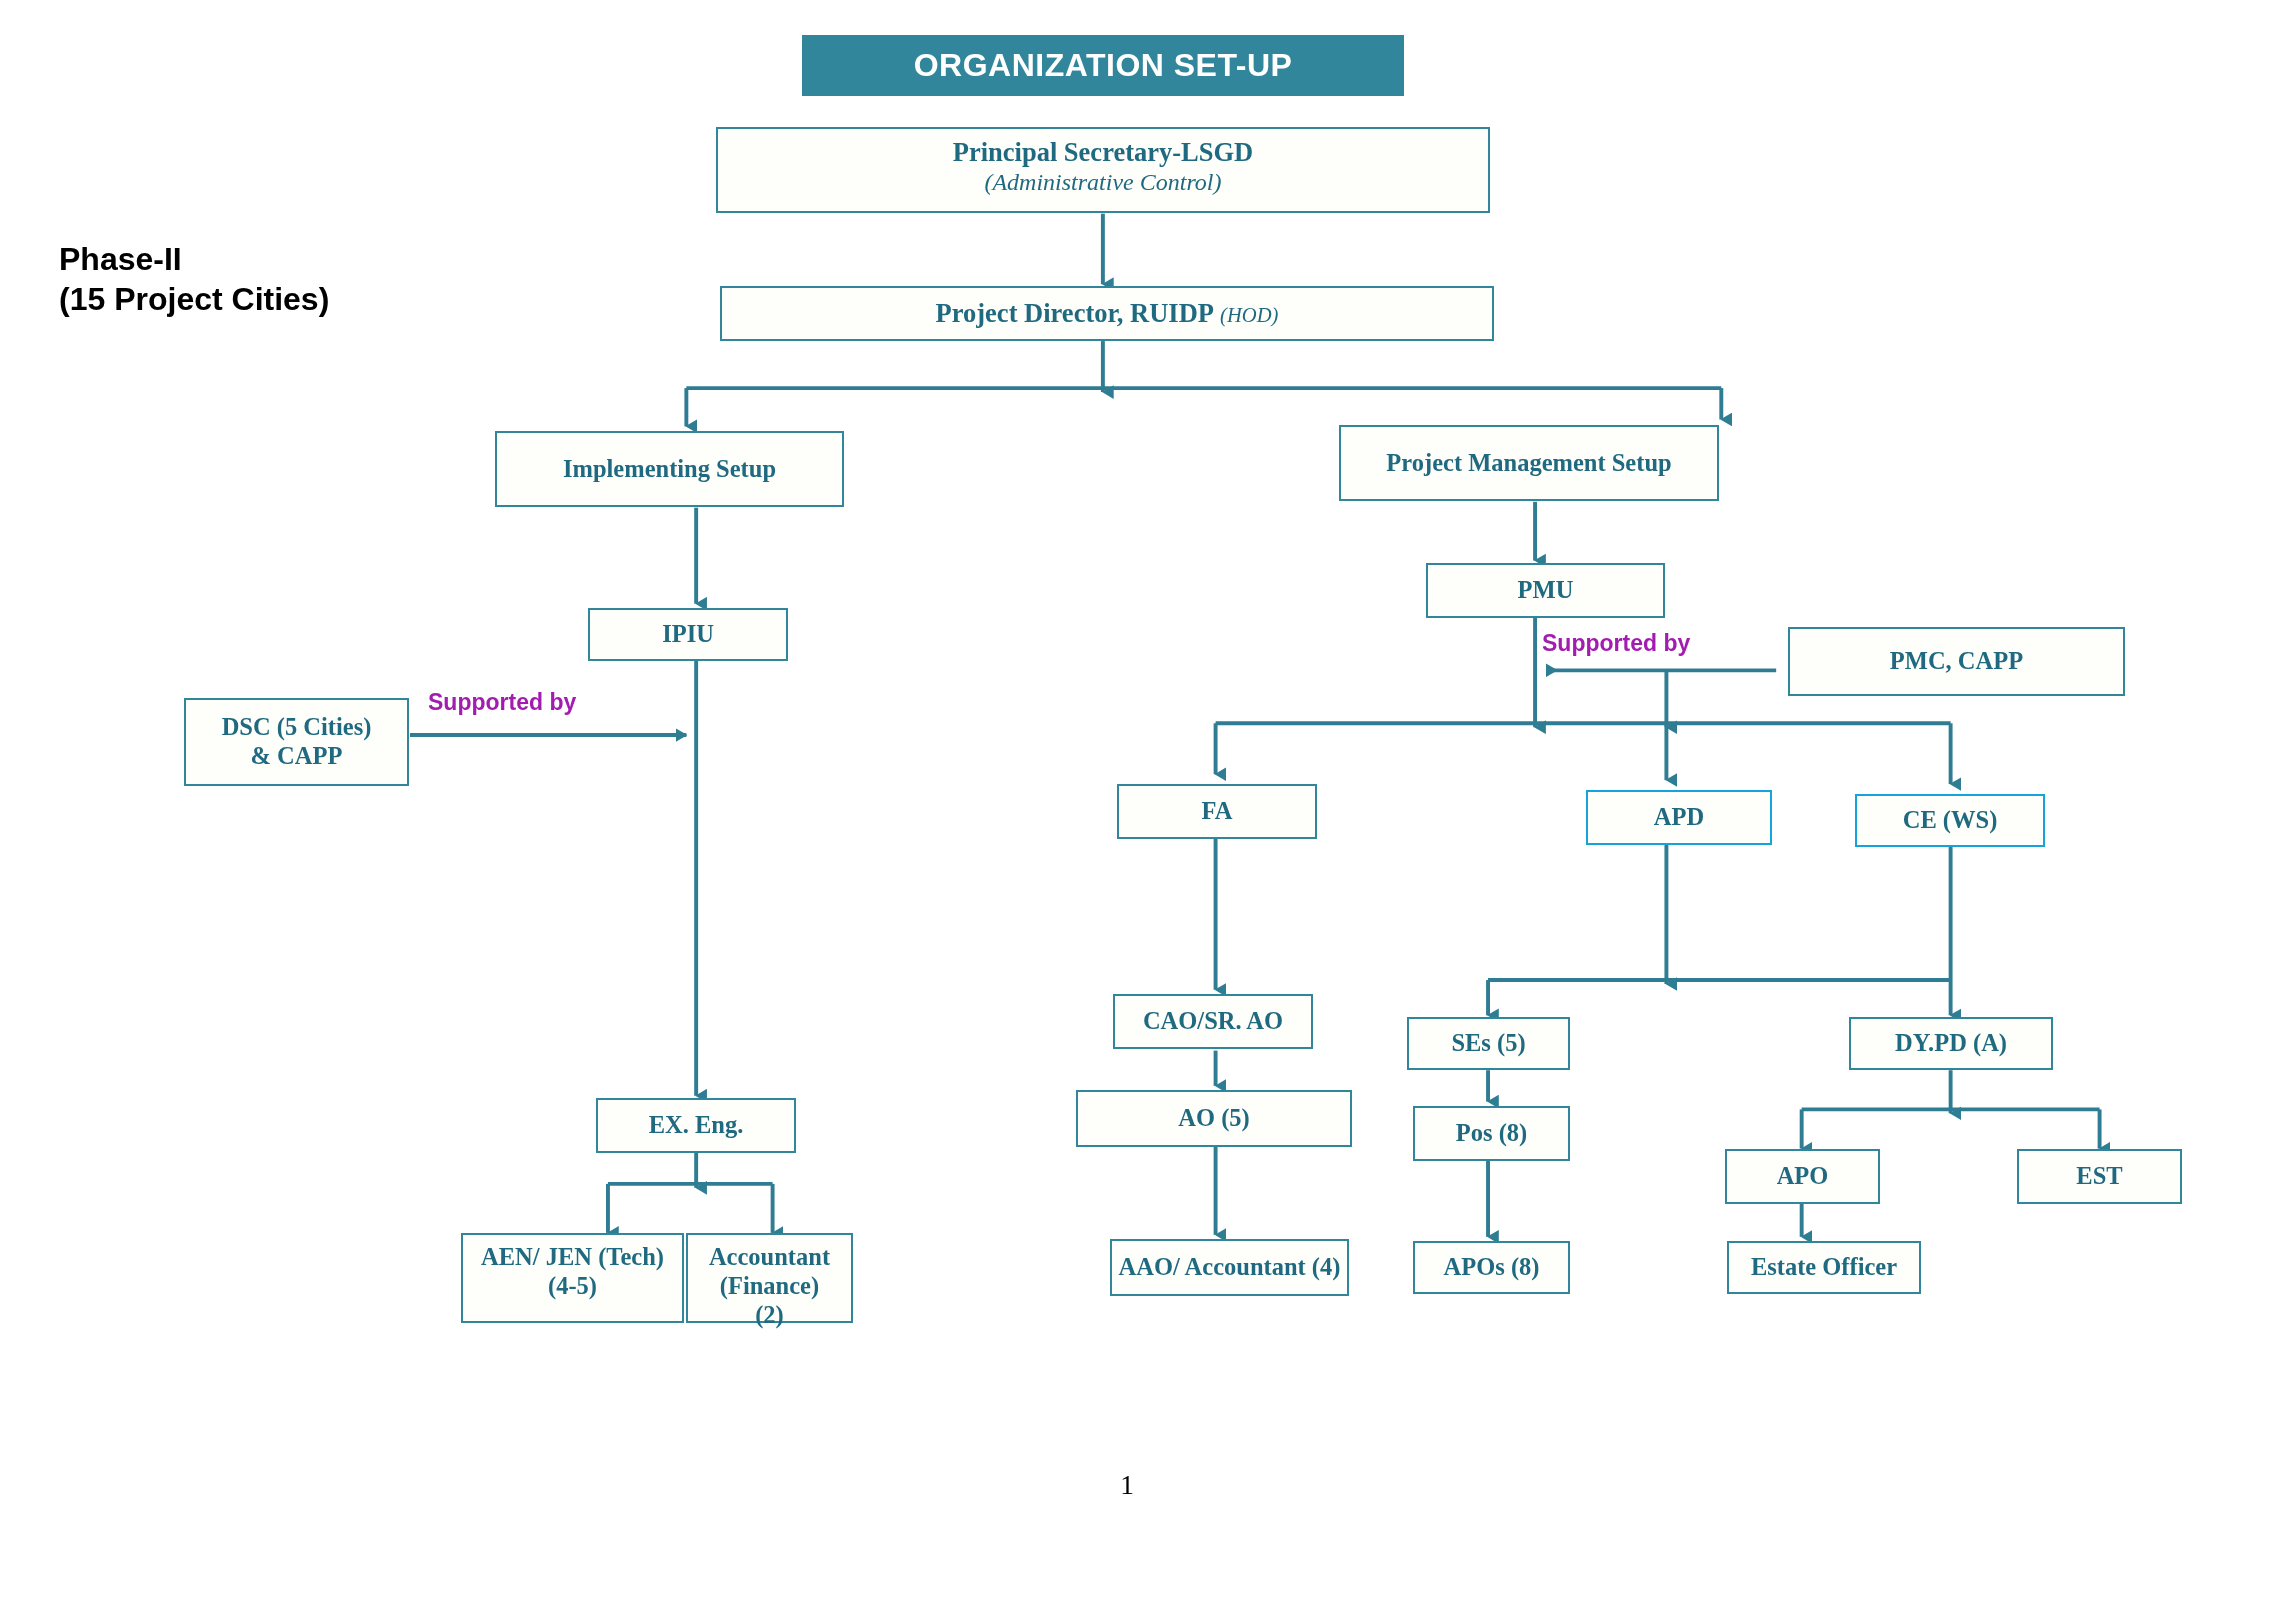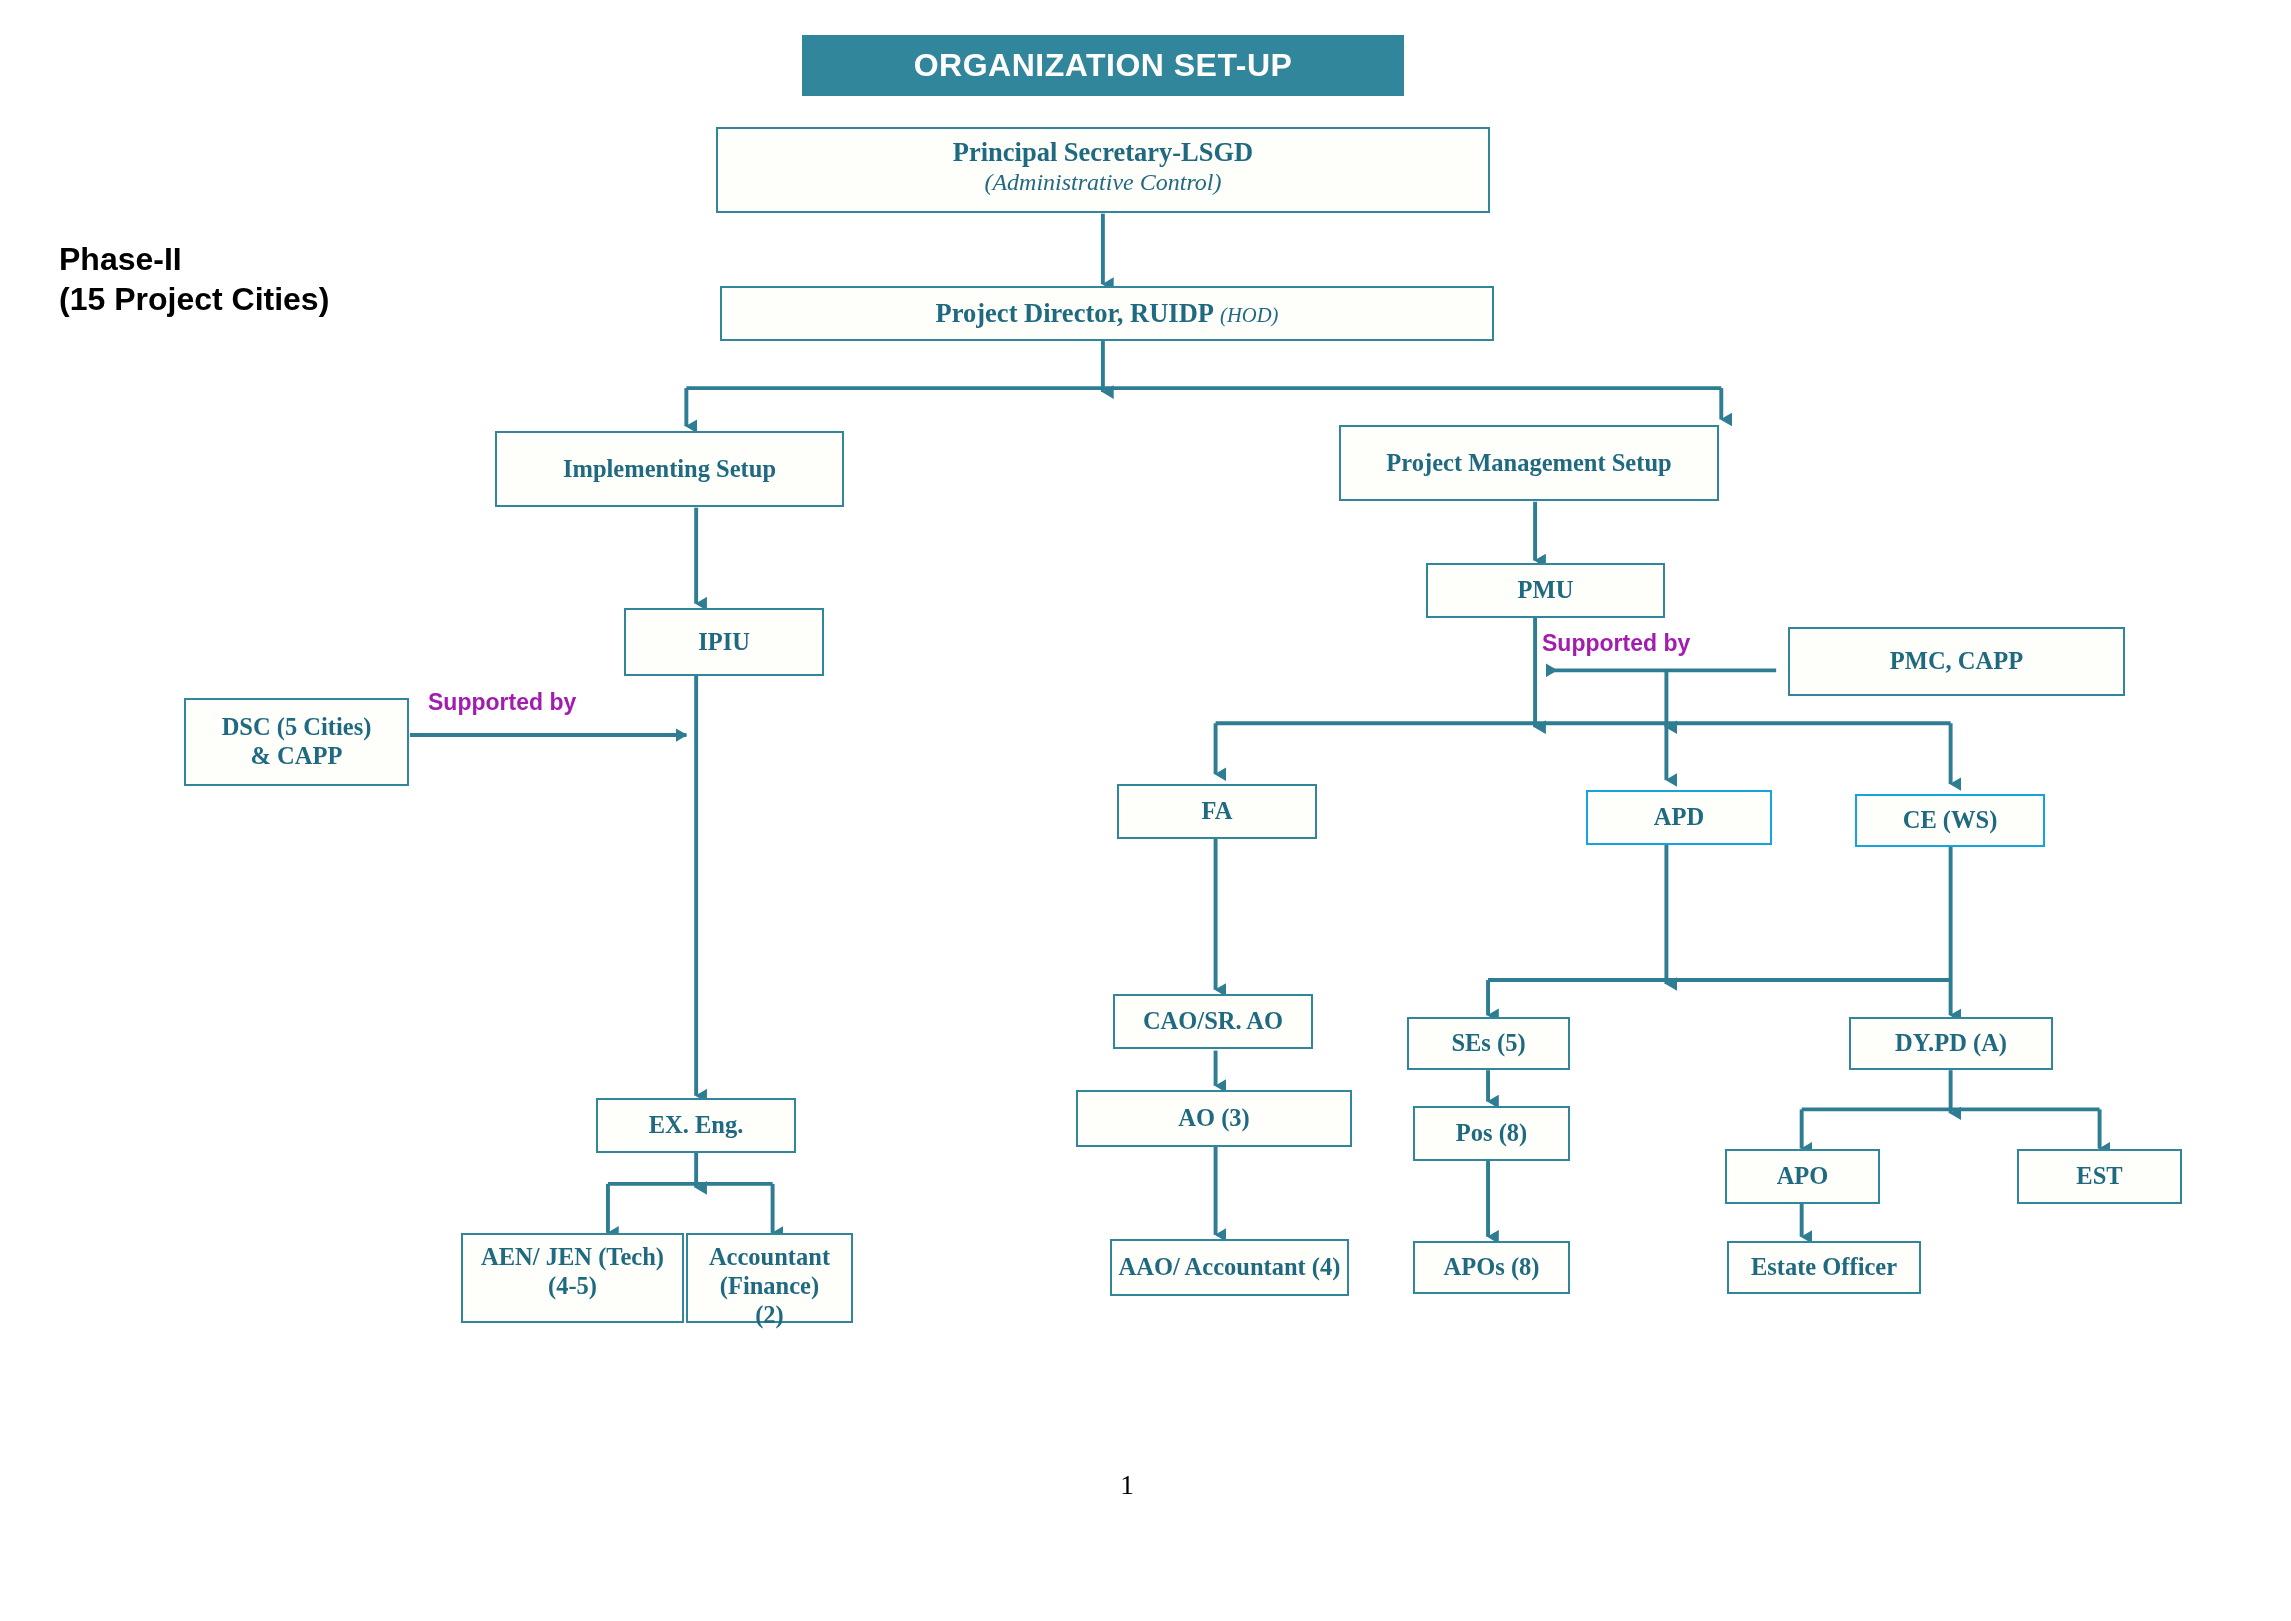--- a/index.html
+++ b/index.html
@@ -215,21 +215,21 @@
   </div>
 
   <div class="node" style="left:495px; top:431px; width:349px; height:76px;">
     <span>Implementing Setup</span>
   </div>
 
   <div class="node" style="left:1339px; top:425px; width:380px; height:76px;">
     <span>Project Management Setup</span>
   </div>
 
-  <div class="node" style="left:624px; top:608px; width:200px; height:68px;">
+  <div class="node" style="left:588px; top:608px; width:200px; height:53px;">
     <span>IPIU</span>
   </div>
 
   <div class="node" style="left:184px; top:698px; width:225px; height:88px;">
     <div>
       <span>DSC (5 Cities)</span><br>
       <span>&amp; CAPP</span>
     </div>
   </div>
 
@@ -274,21 +274,21 @@
 
   <div class="node light-border" style="left:1855px; top:794px; width:190px; height:53px;">
     <span>CE (WS)</span>
   </div>
 
   <div class="node" style="left:1113px; top:994px; width:200px; height:55px;">
     <span>CAO/SR. AO</span>
   </div>
 
   <div class="node" style="left:1076px; top:1090px; width:276px; height:57px;">
-    <span>AO (3)</span>
+    <span>AO (5)</span>
   </div>
 
   <div class="node" style="left:1110px; top:1239px; width:239px; height:57px;">
     <span>AAO/ Accountant (4)</span>
   </div>
 
   <div class="node" style="left:1407px; top:1017px; width:163px; height:53px;">
     <span>SEs (5)</span>
   </div>
 

